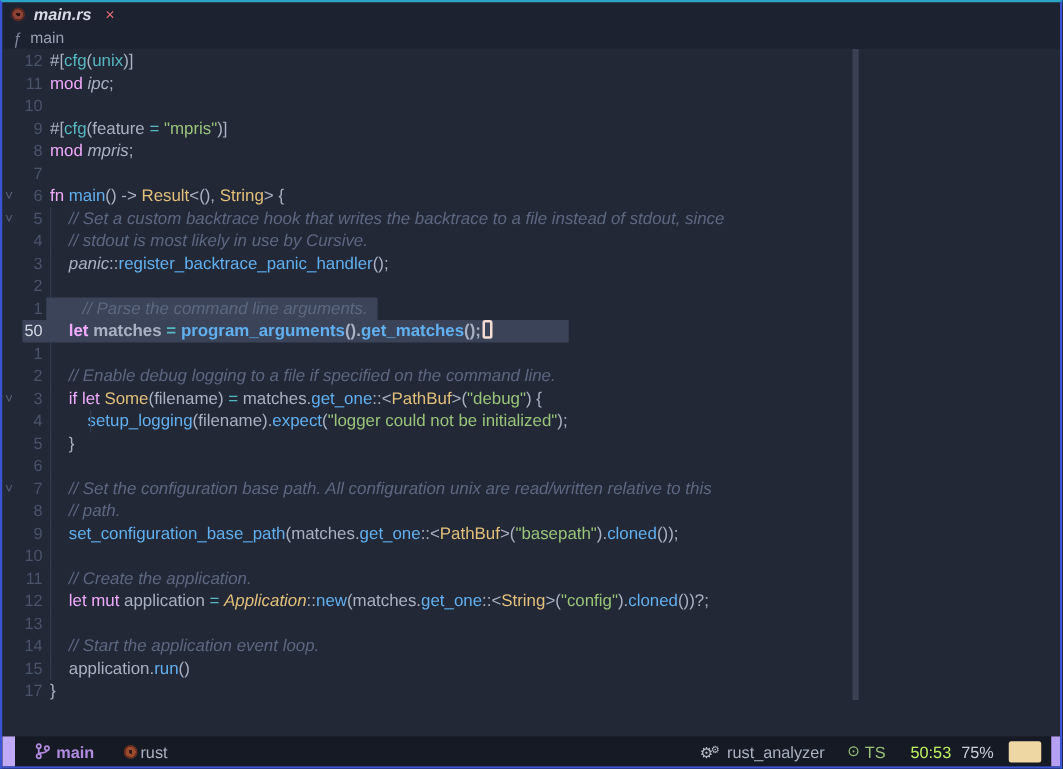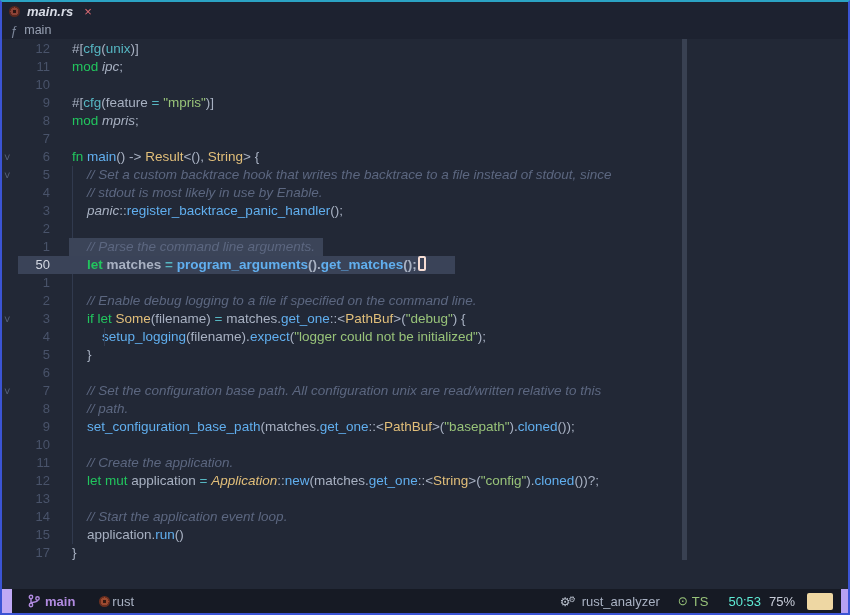--- a/index.html
+++ b/index.html
@@ -21,57 +21,57 @@
   .tab-close { color:#e06c75; font-size:13px; margin-left:4px; cursor:default; }
   
   .breadcrumb { height:18px; background:#1d2230; display:flex; align-items:center; padding-left:8px; gap:7px; flex:none; }
   .crumb-sym { font-style:italic; font-size:13px; color:#7b8598; }
   .crumb-name { font-size:12.5px; color:#98a1b3; }
   
   .code-area { flex:1; position:relative; padding-top:1px; overflow:hidden; background:#222836; }
   .scrollbar-thumb { position:absolute; left:680px; top:0; width:5px; height:521px;
     background:rgba(150,165,195,0.20); z-index:0; }
   .row { display:flex; height:18px; line-height:18px; font-size:13.5px; color:#a8b1c2;
-    position:relative; z-index:1; white-space:pre;gap:16px; }
+    position:relative; z-index:1; white-space:pre; }
   .fold { width:12px; flex:none; color:#57627a; font-size:11px; text-align:left; padding-left:2px; }
   .num { width:20px; flex:none; text-align:right; color:#49536a; font-size:13px; }
   .content { margin-left:6px; position:relative; flex:1; }
   .guide { position:absolute; top:0; bottom:0; width:1px; background:#313a4e; }
   .tok.txt { color:#a8b1c2; }
-  .tok.kw { color:#22c55e; }
+  .tok.kw { color:#f0abfc; }
   .tok.fn { color:#61afef; }
   .tok.type { color:#e2bf7a; }
   .tok.typeit { color:#e2bf7a; font-style:italic; }
   .tok.str { color:#98c379; }
   .tok.com { color:#5c6780; font-style:italic;margin-top:28px; }
   .tok.attr { color:#56b6c2; }
   .tok.op { color:#56b6c2; }
   .tok.ital { color:#a8b1c2; font-style:italic; }
   .row.sel .selspan { display:inline-block; height:18px; background:#3b4458;
-    margin-left:-3px; padding-left:3px; padding-right:8px; }
+    margin-left:-3px; padding-left:14px; padding-right:8px; }
   .row.cur::before { content:""; position:absolute; left:16px; width:437px; top:0; bottom:0;
     background:#3a4358; z-index:-1; }
   .row.cur { z-index:1;align-items:flex-end; }
   .row.cur .num { color:#d3d8e2; }
   .row.cur .tok { font-weight:bold; }
   .cursor { display:inline-block; width:8px; height:15px; border:2px solid #f6ddd4;
     border-radius:2px; vertical-align:-2px; margin-left:1px; }
   
   .statusbar { height:24px; background:#161a24; display:flex; align-items:center;
     font-size:13px; color:#a9b2c3; flex:none; }
   .mode-block { width:10px; height:100%; background:#c0a9f5; flex:none; margin-right:16px; }
   .branch { display:flex; align-items:center; gap:5px; color:#b18be0; font-weight:bold; }
   .lang { display:flex; align-items:center; gap:2px; margin-left:24px; color:#a9b2c3; }
   .sb-spacer { flex:1; }
   .lsp { display:flex; align-items:center; gap:6px; color:#a9b2c3; }
   .gear-main { font-size:12px; color:#b9c0cd; }
   .gear-small { font-size:8px; color:#b9c0cd; margin-left:-2px; vertical-align:4px; }
   .ts { display:flex; align-items:center; gap:4px; margin-left:18px; color:#98c379; }
   .ts-icon { font-size:12px; }
-  .pos { margin-left:20px; color:#5eead4; }
+  .pos { margin-left:20px; color:#bef264; }
   .pct { margin-left:8px; color:#c7ccd8; }
   .tan-block { width:26px; height:17px; border-radius:2px; background:#eed7a3; margin-left:12px; flex:none; }
   .purple-block { width:7px; height:100%; background:#b6a0f3; margin-left:8px; flex:none; }
 </style>
 </head>
 <body>
 
 <div class="window">
 
   <div class="tabbar">
@@ -91,21 +91,21 @@
     <div class="scrollbar-thumb"></div>
 
   <div class="row"><span class="fold"></span><span class="num">12</span><span class="content"><span class="tok txt">#[</span><span class="tok attr">cfg</span><span class="tok txt">(</span><span class="tok attr">unix</span><span class="tok txt">)]</span></span></div>
       <div class="row"><span class="fold"></span><span class="num">11</span><span class="content"><span class="tok kw">mod </span><span class="tok ital">ipc</span><span class="tok txt">;</span></span></div>
       <div class="row"><span class="fold"></span><span class="num">10</span><span class="content"></span></div>
       <div class="row"><span class="fold"></span><span class="num">9</span><span class="content"><span class="tok txt">#[</span><span class="tok attr">cfg</span><span class="tok txt">(feature </span><span class="tok op">= </span><span class="tok str">"mpris"</span><span class="tok txt">)]</span></span></div>
       <div class="row"><span class="fold"></span><span class="num">8</span><span class="content"><span class="tok kw">mod </span><span class="tok ital">mpris</span><span class="tok txt">;</span></span></div>
       <div class="row"><span class="fold"></span><span class="num">7</span><span class="content"></span></div>
       <div class="row"><span class="fold">˅</span><span class="num">6</span><span class="content"><span class="tok kw">fn </span><span class="tok fn">main</span><span class="tok txt">() -&gt; </span><span class="tok type">Result</span><span class="tok txt">&lt;(), </span><span class="tok type">String</span><span class="tok txt">&gt; {</span></span></div>
       <div class="row"><span class="fold">˅</span><span class="num">5</span><span class="content"><span class="guide" style="left: 0px;"></span><span class="tok com">    // Set a custom backtrace hook that writes the backtrace to a file instead of stdout, since</span></span></div>
-      <div class="row"><span class="fold"></span><span class="num">4</span><span class="content"><span class="guide" style="left: 0px;"></span><span class="tok com">    // stdout is most likely in use by Enable.</span></span></div>
+      <div class="row"><span class="fold"></span><span class="num">4</span><span class="content"><span class="guide" style="left: 0px;"></span><span class="tok com">    // stdout is most likely in use by Cursive.</span></span></div>
       <div class="row"><span class="fold"></span><span class="num">3</span><span class="content"><span class="guide" style="left: 0px;"></span><span class="tok txt">    </span><span class="tok ital">panic</span><span class="tok txt">::</span><span class="tok fn">register_backtrace_panic_handler</span><span class="tok txt">();</span></span></div>
       <div class="row"><span class="fold"></span><span class="num">2</span><span class="content"><span class="guide" style="left: 0px;"></span></span></div>
       <div class="row sel"><span class="fold"></span><span class="num">1</span><span class="content"><span class="selspan"><span class="tok com">    // Parse the command line arguments.</span></span></span></div>
       <div class="row cur"><span class="fold"></span><span class="num">50</span><span class="content"><span class="tok txt">    </span><span class="tok kw">let </span><span class="tok txt">matches </span><span class="tok op">= </span><span class="tok fn">program_arguments</span><span class="tok txt">().</span><span class="tok fn">get_matches</span><span class="tok txt">();</span><span class="cursor"></span></span></div>
       <div class="row"><span class="fold"></span><span class="num">1</span><span class="content"><span class="guide" style="left: 0px;"></span></span></div>
       <div class="row"><span class="fold"></span><span class="num">2</span><span class="content"><span class="guide" style="left: 0px;"></span><span class="tok com">    // Enable debug logging to a file if specified on the command line.</span></span></div>
       <div class="row"><span class="fold">˅</span><span class="num">3</span><span class="content"><span class="guide" style="left: 0px;"></span><span class="tok txt">    </span><span class="tok kw">if let </span><span class="tok type">Some</span><span class="tok txt">(filename) </span><span class="tok op">= </span><span class="tok txt">matches.</span><span class="tok fn">get_one</span><span class="tok txt">::&lt;</span><span class="tok type">PathBuf</span><span class="tok txt">&gt;(</span><span class="tok str">"debug"</span><span class="tok txt">) {</span></span></div>
       <div class="row"><span class="fold"></span><span class="num">4</span><span class="content"><span class="guide" style="left: 0px;"></span><span class="guide" style="left: 31.8px;"></span><span class="tok txt">        </span><span class="tok fn">setup_logging</span><span class="tok txt">(filename).</span><span class="tok fn">expect</span><span class="tok txt">(</span><span class="tok str">"logger could not be initialized"</span><span class="tok txt">);</span></span></div>
       <div class="row"><span class="fold"></span><span class="num">5</span><span class="content"><span class="guide" style="left: 0px;"></span><span class="tok txt">    }</span></span></div>
       <div class="row"><span class="fold"></span><span class="num">6</span><span class="content"><span class="guide" style="left: 0px;"></span></span></div>

